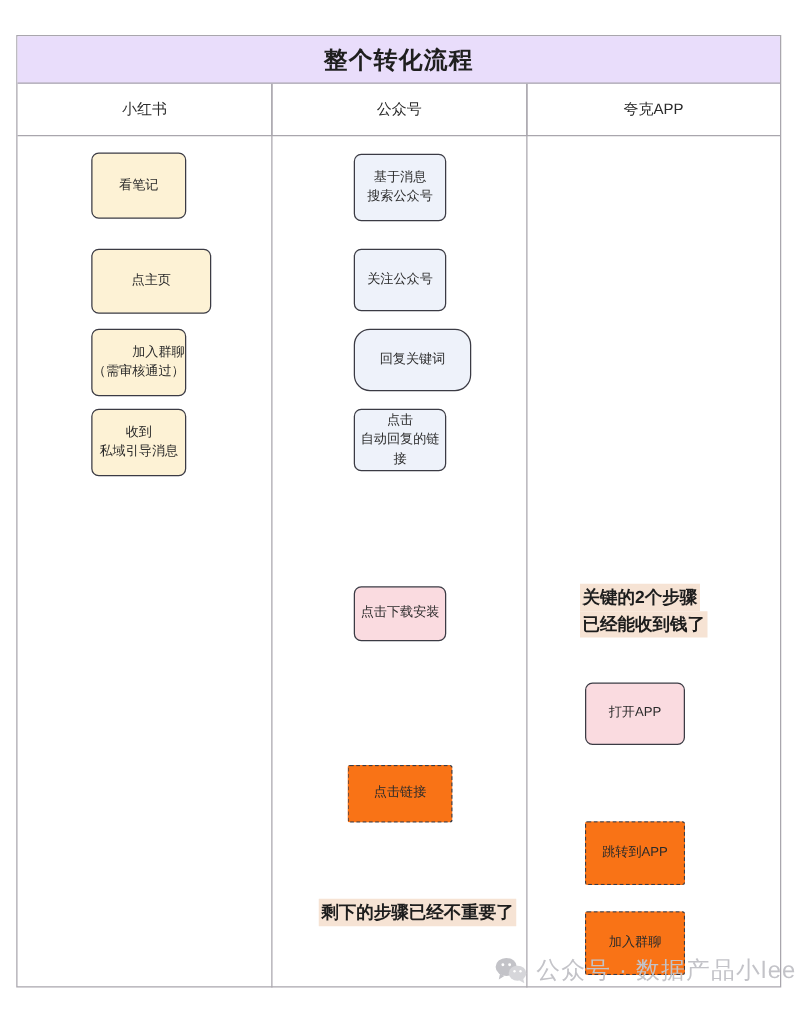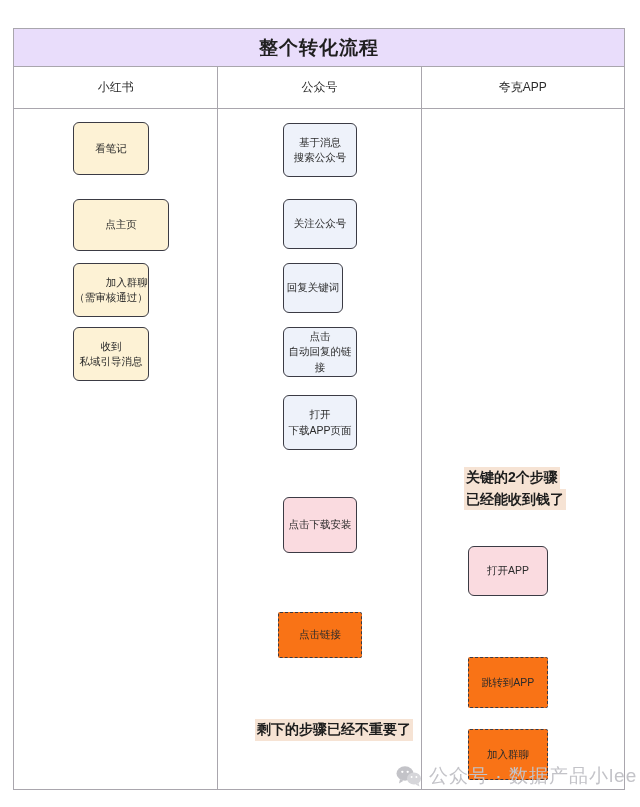--- a/index.html
+++ b/index.html
@@ -208,39 +208,33 @@
     <div>
       <div>基于消息</div>
       <div>搜索公众号</div>
     </div>
   </div>
 
   <div class="node blue" style="left:283px;top:199px;width:74px;height:50px;">
     <span>关注公众号</span>
   </div>
 
-  <div class="node blue" style="left:283px;top:263px;width:60px;height:50px;">
+  <div class="node blue" style="left:283px;top:263px;width:94px;height:50px;border-radius:13px;">
     <span>回复关键词</span>
   </div>
 
   <div class="node blue" style="left:283px;top:327px;width:74px;height:50px;">
     <div>
       <div>点击</div>
       <div>自动回复的链接</div>
     </div>
   </div>
 
-  <div class="node blue" style="left:283px;top:395px;width:74px;height:55px;">
-    <div>
-      <div>打开</div>
-      <div>下载APP页面</div>
-    </div>
-  </div>
-
-  <div class="node pink" style="left:283px;top:469px;width:74px;height:56px;margin-top:28px;">
+
+  <div class="node pink" style="left:283px;top:469px;width:74px;height:44px;">
     <span>点击下载安装</span>
   </div>
 
   <div class="node dashed" style="left:278px;top:612px;width:84px;height:46px;">
     <span>点击链接</span>
   </div>
 
   <div class="node pink" style="left:468px;top:546px;width:80px;height:50px;">
     <span>打开APP</span>
   </div>

